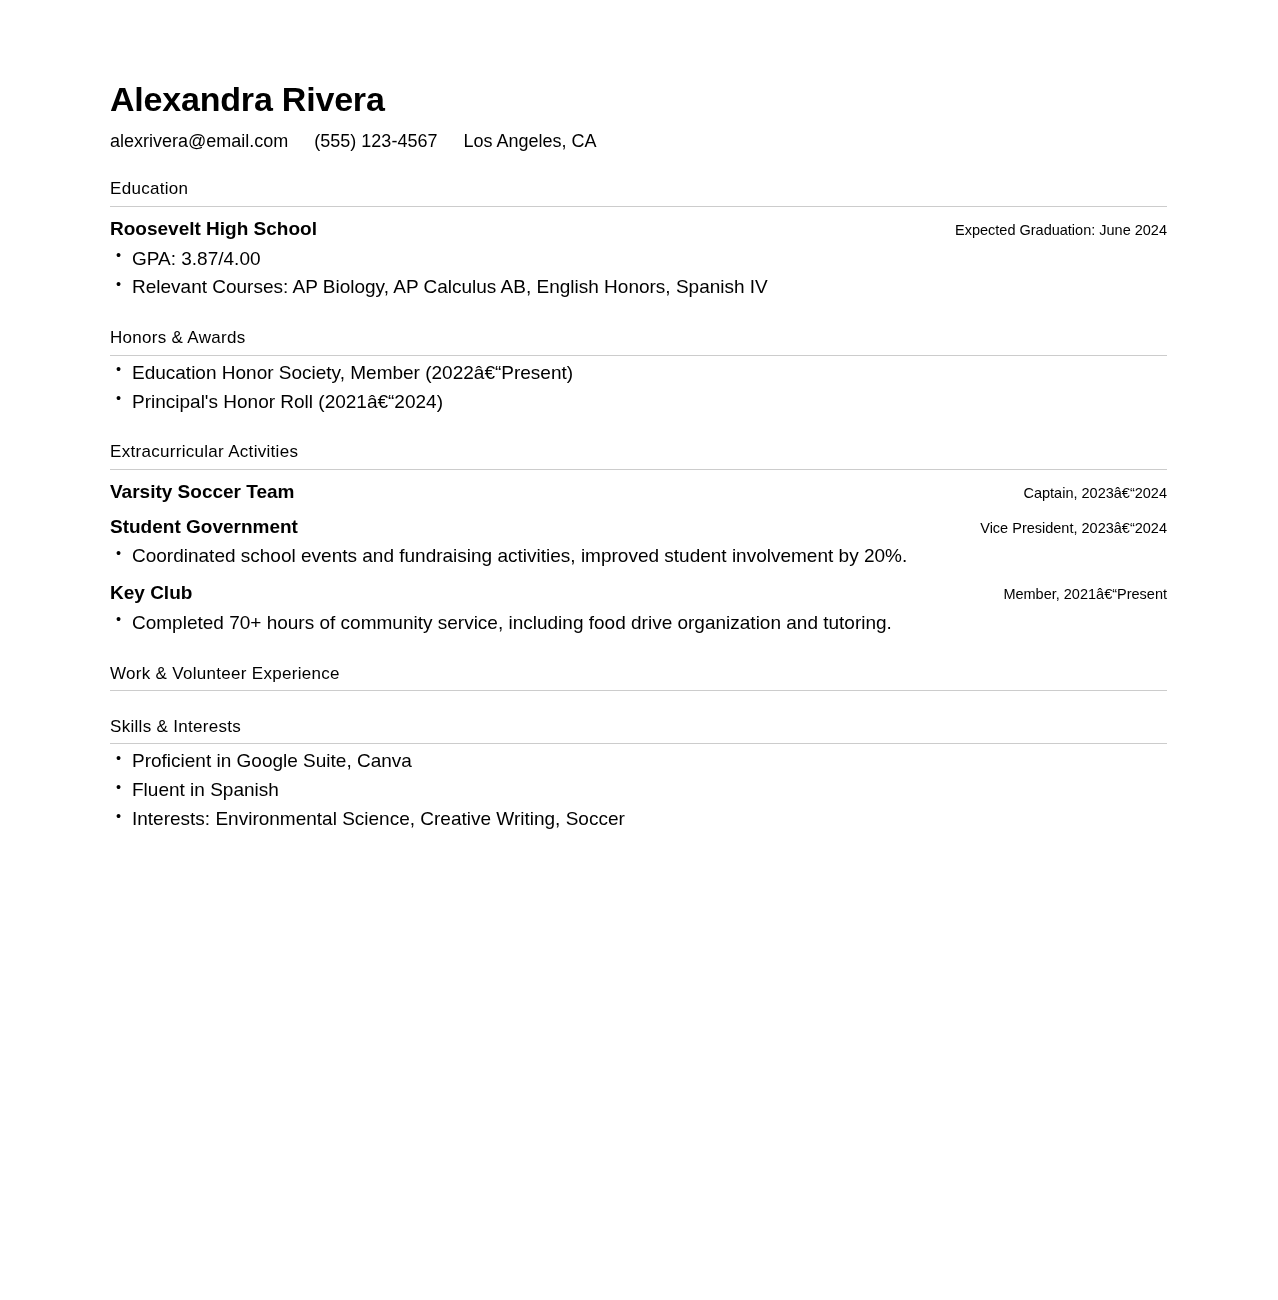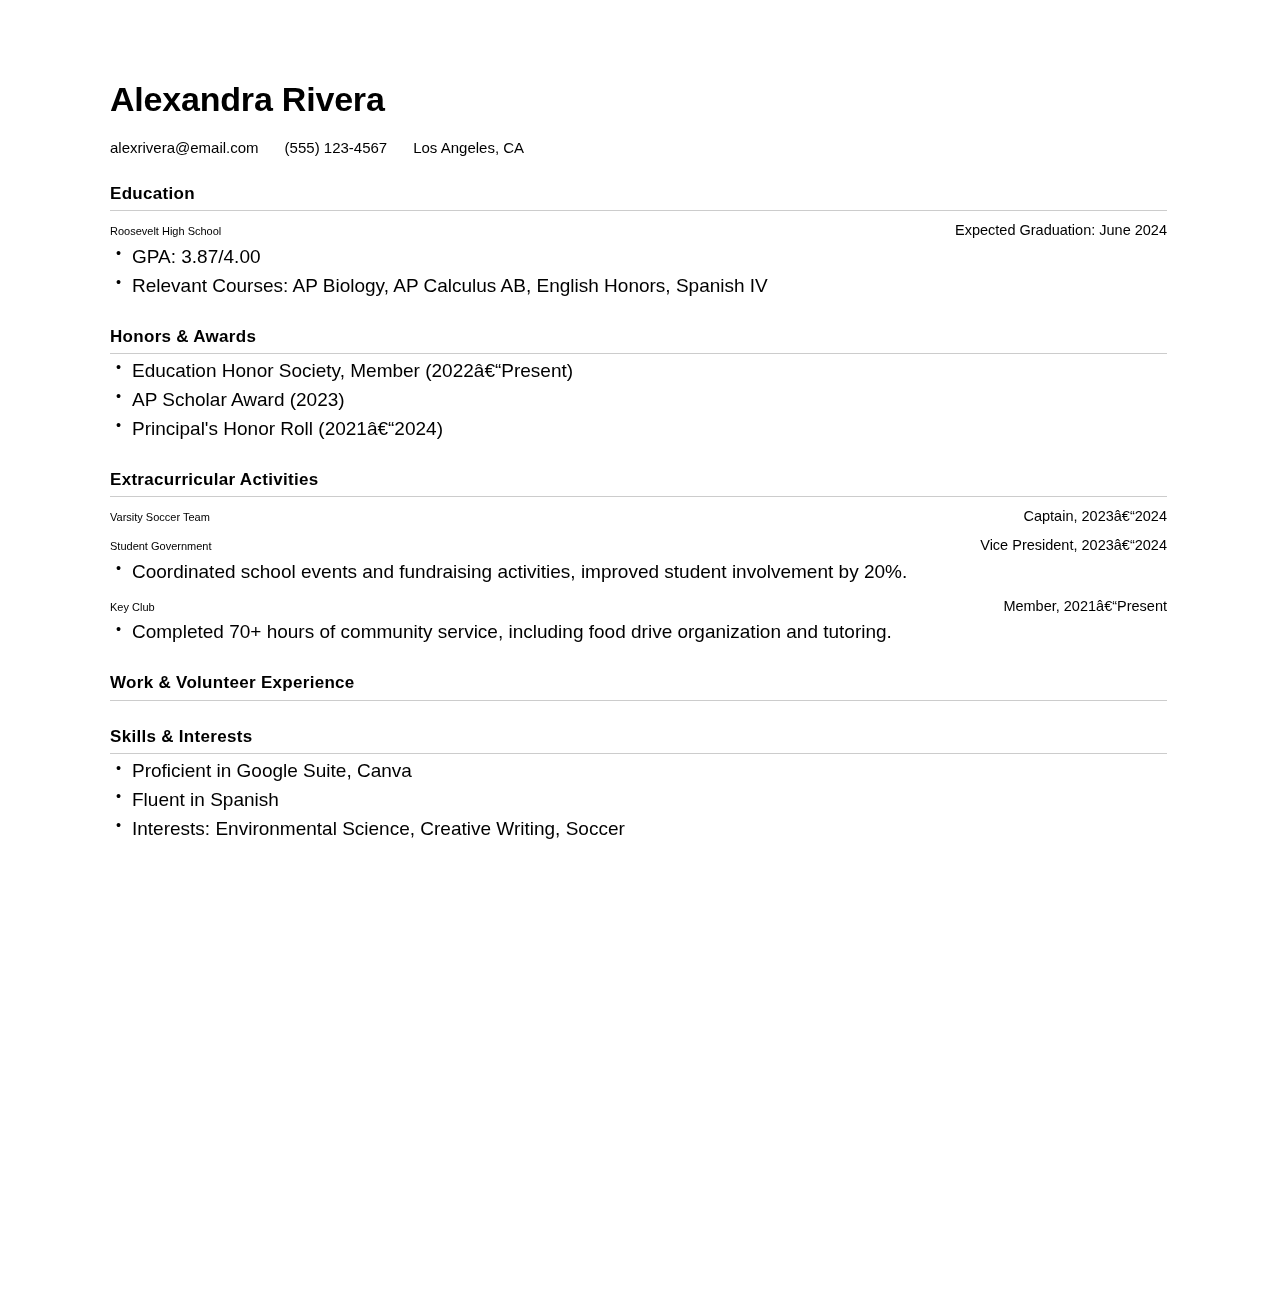--- a/index.html
+++ b/index.html
@@ -20,55 +20,55 @@
   }
   
   .name {
     font-size: 34px;
     font-weight: bold;
     line-height: 1.12;
     letter-spacing: -0.2px;
     margin: 0 0 0 0;
   }
   .contact {
-    margin-top: 20px;
-    font-size: 15px;
+    margin-top: 12px;
+    font-size: 18px;
     line-height: 1.3;
     white-space: nowrap;
   }
   .contact .ci { display: inline-block; }
   .contact .ci + .ci { margin-left: 26px; }
 
   
   .section { margin-top: 26px; }
   .section-title {
     font-size: 17px;
-    font-weight: bold;
+    font-weight: normal;
     letter-spacing: 0.3px;
     line-height: 1.2;
     margin: 0;
   }
   .rule {
     height: 0;
     border: 0;
     border-top: 1px solid #cccccc;
     margin: 6px 0 0 0;
   }
 
   
   .entry { margin-top: 10px; }
   .entry-head {
     display: flex;
     justify-content: space-between;
     align-items: baseline;
     gap: 20px;
   }
   .entry-title {
-    font-size: 11px;
-    font-weight: normal;
+    font-size: 19px;
+    font-weight: bold;
     line-height: 1.3;
   }
   .entry-meta {
     font-size: 14.5px;
     line-height: 1.3;
     text-align: right;
     white-space: nowrap;
     flex: none;
   }
 
@@ -117,21 +117,20 @@
         <li>Relevant Courses: AP Biology, AP Calculus AB, English Honors, Spanish IV</li>
       </ul>
     </div>
   </div>
 
   <div class="section">
     <div class="section-title">Honors &amp; Awards</div>
     <hr class="rule">
     <ul class="bullets section-bullets">
       <li>Education Honor Society, Member (2022â€“Present)</li>
-      <li>AP Scholar Award (2023)</li>
       <li>Principal's Honor Roll (2021â€“2024)</li>
     </ul>
   </div>
 
   <div class="section">
     <div class="section-title">Extracurricular Activities</div>
     <hr class="rule">
 
     <div class="entry">
       <div class="entry-head">

